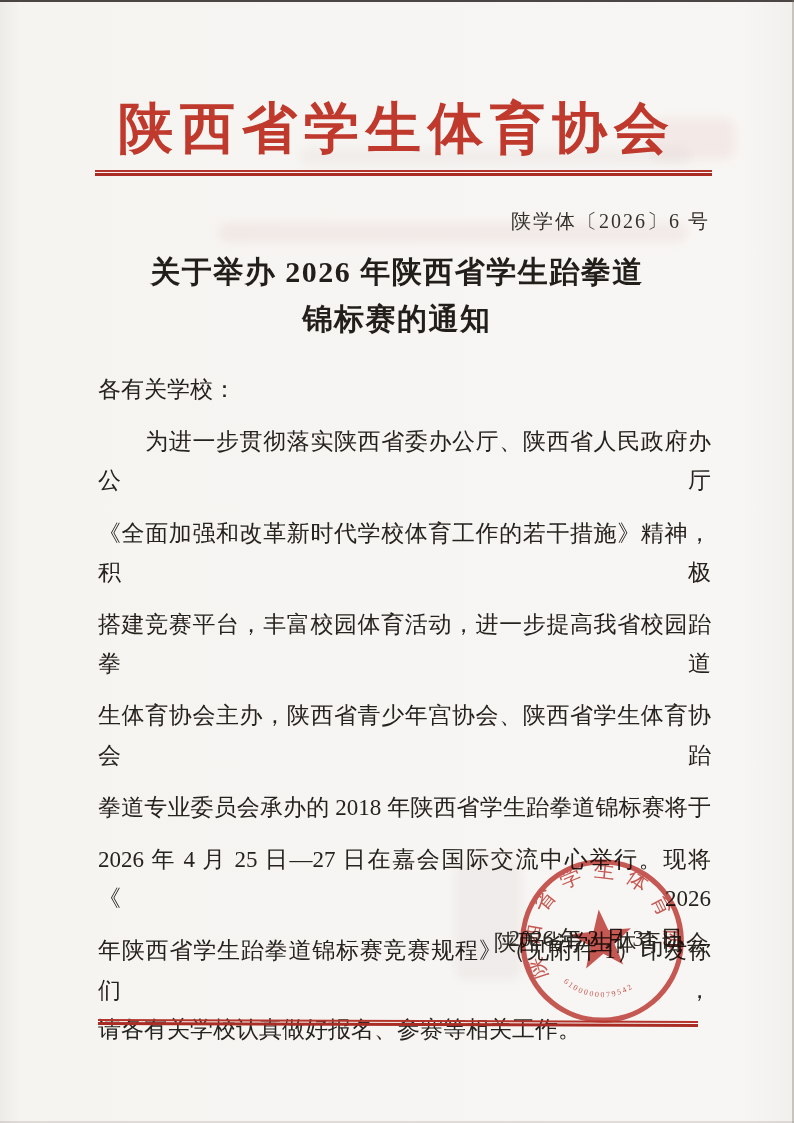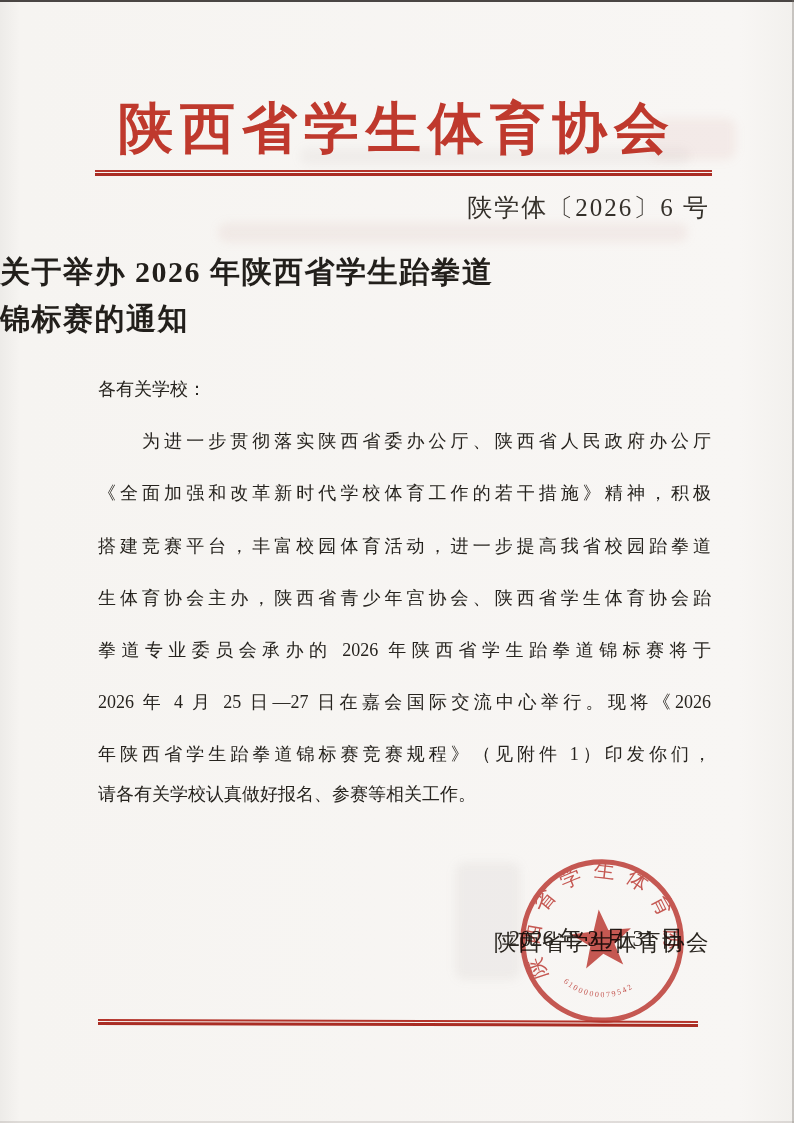--- a/index.html
+++ b/index.html
@@ -29,35 +29,35 @@
   }
 
   .double-rule { position: absolute; left: 95px; width: 617px; }
   .double-rule .thin  { height: 1.5px; background: #b4342b; }
   .double-rule .gap   { height: 1.5px; }
   .double-rule .thick { height: 3px;   background: #a92d24; }
   .rule-header { top: 170px; }
   .rule-footer { top: 1020px; width: 600px; left: 98px; transform: rotate(0.18deg); }
 
   .doc-number {
-    position: absolute; top: 191px; right: 84px;
-    font-size: 25px; letter-spacing: 2px; color: #35312b;
+    position: absolute; top: 208px; right: 84px;
+    font-size: 20px; letter-spacing: 2px; color: #35312b;
     white-space: nowrap;
   }
 
   .doc-title {
     position: absolute; top: 248px; left: 0; width: 100%;
-    text-align: left;
+    text-align: center;
     font-size: 30px; font-weight: bold; line-height: 47px;
     color: #221f1b; letter-spacing: 1.5px;
   }
 
   .body-block {
     position: absolute; top: 370px; left: 98px; width: 613px;
-    font-size: 18px; line-height: 39.2px;
+    font-size: 23px; line-height: 39.2px;
   }
   .body-line { margin: 0; }
   .body-line.justify { text-align: justify; text-align-last: justify; margin-top: 13px; }
 
   .signature {
     position: absolute; top: 927px; right: 84px;
     font-size: 22.5px; letter-spacing: 1.5px; color: #2a2620;
     white-space: nowrap;
   }
   .doc-date {
@@ -111,21 +111,21 @@
     <div>锦标赛的通知</div>
   </div>
 
   <div class="body-block">
 
   <p class="body-line">各有关学校：</p>
       <p class="body-line justify">　　为进一步贯彻落实陕西省委办公厅、陕西省人民政府办公厅</p>
       <p class="body-line justify">《全面加强和改革新时代学校体育工作的若干措施》精神，积极</p>
       <p class="body-line justify">搭建竞赛平台，丰富校园体育活动，进一步提高我省校园跆拳道</p>
       <p class="body-line justify">生体育协会主办，陕西省青少年宫协会、陕西省学生体育协会跆</p>
-      <p class="body-line justify">拳道专业委员会承办的 2026 年陕西省学生跆拳道锦标赛将于</p>
+      <p class="body-line justify">拳道专业委员会承办的 2018 年陕西省学生跆拳道锦标赛将于</p>
       <p class="body-line justify">2026 年 4 月 25 日—27 日在嘉会国际交流中心举行。现将《2026</p>
       <p class="body-line justify">年陕西省学生跆拳道锦标赛竞赛规程》（见附件 1）印发你们，</p>
       <p class="body-line">请各有关学校认真做好报名、参赛等相关工作。</p>
     </div>
 
   <div class="signature">陕西省学生体育协会</div>
   <div class="doc-date">2026 年 3 月 31 日</div>
 
   <svg class="seal" viewBox="0 0 200 200" aria-hidden="true">
     <circle cx="100" cy="100" r="90" fill="none" stroke="#c4423c" stroke-width="6"></circle>

